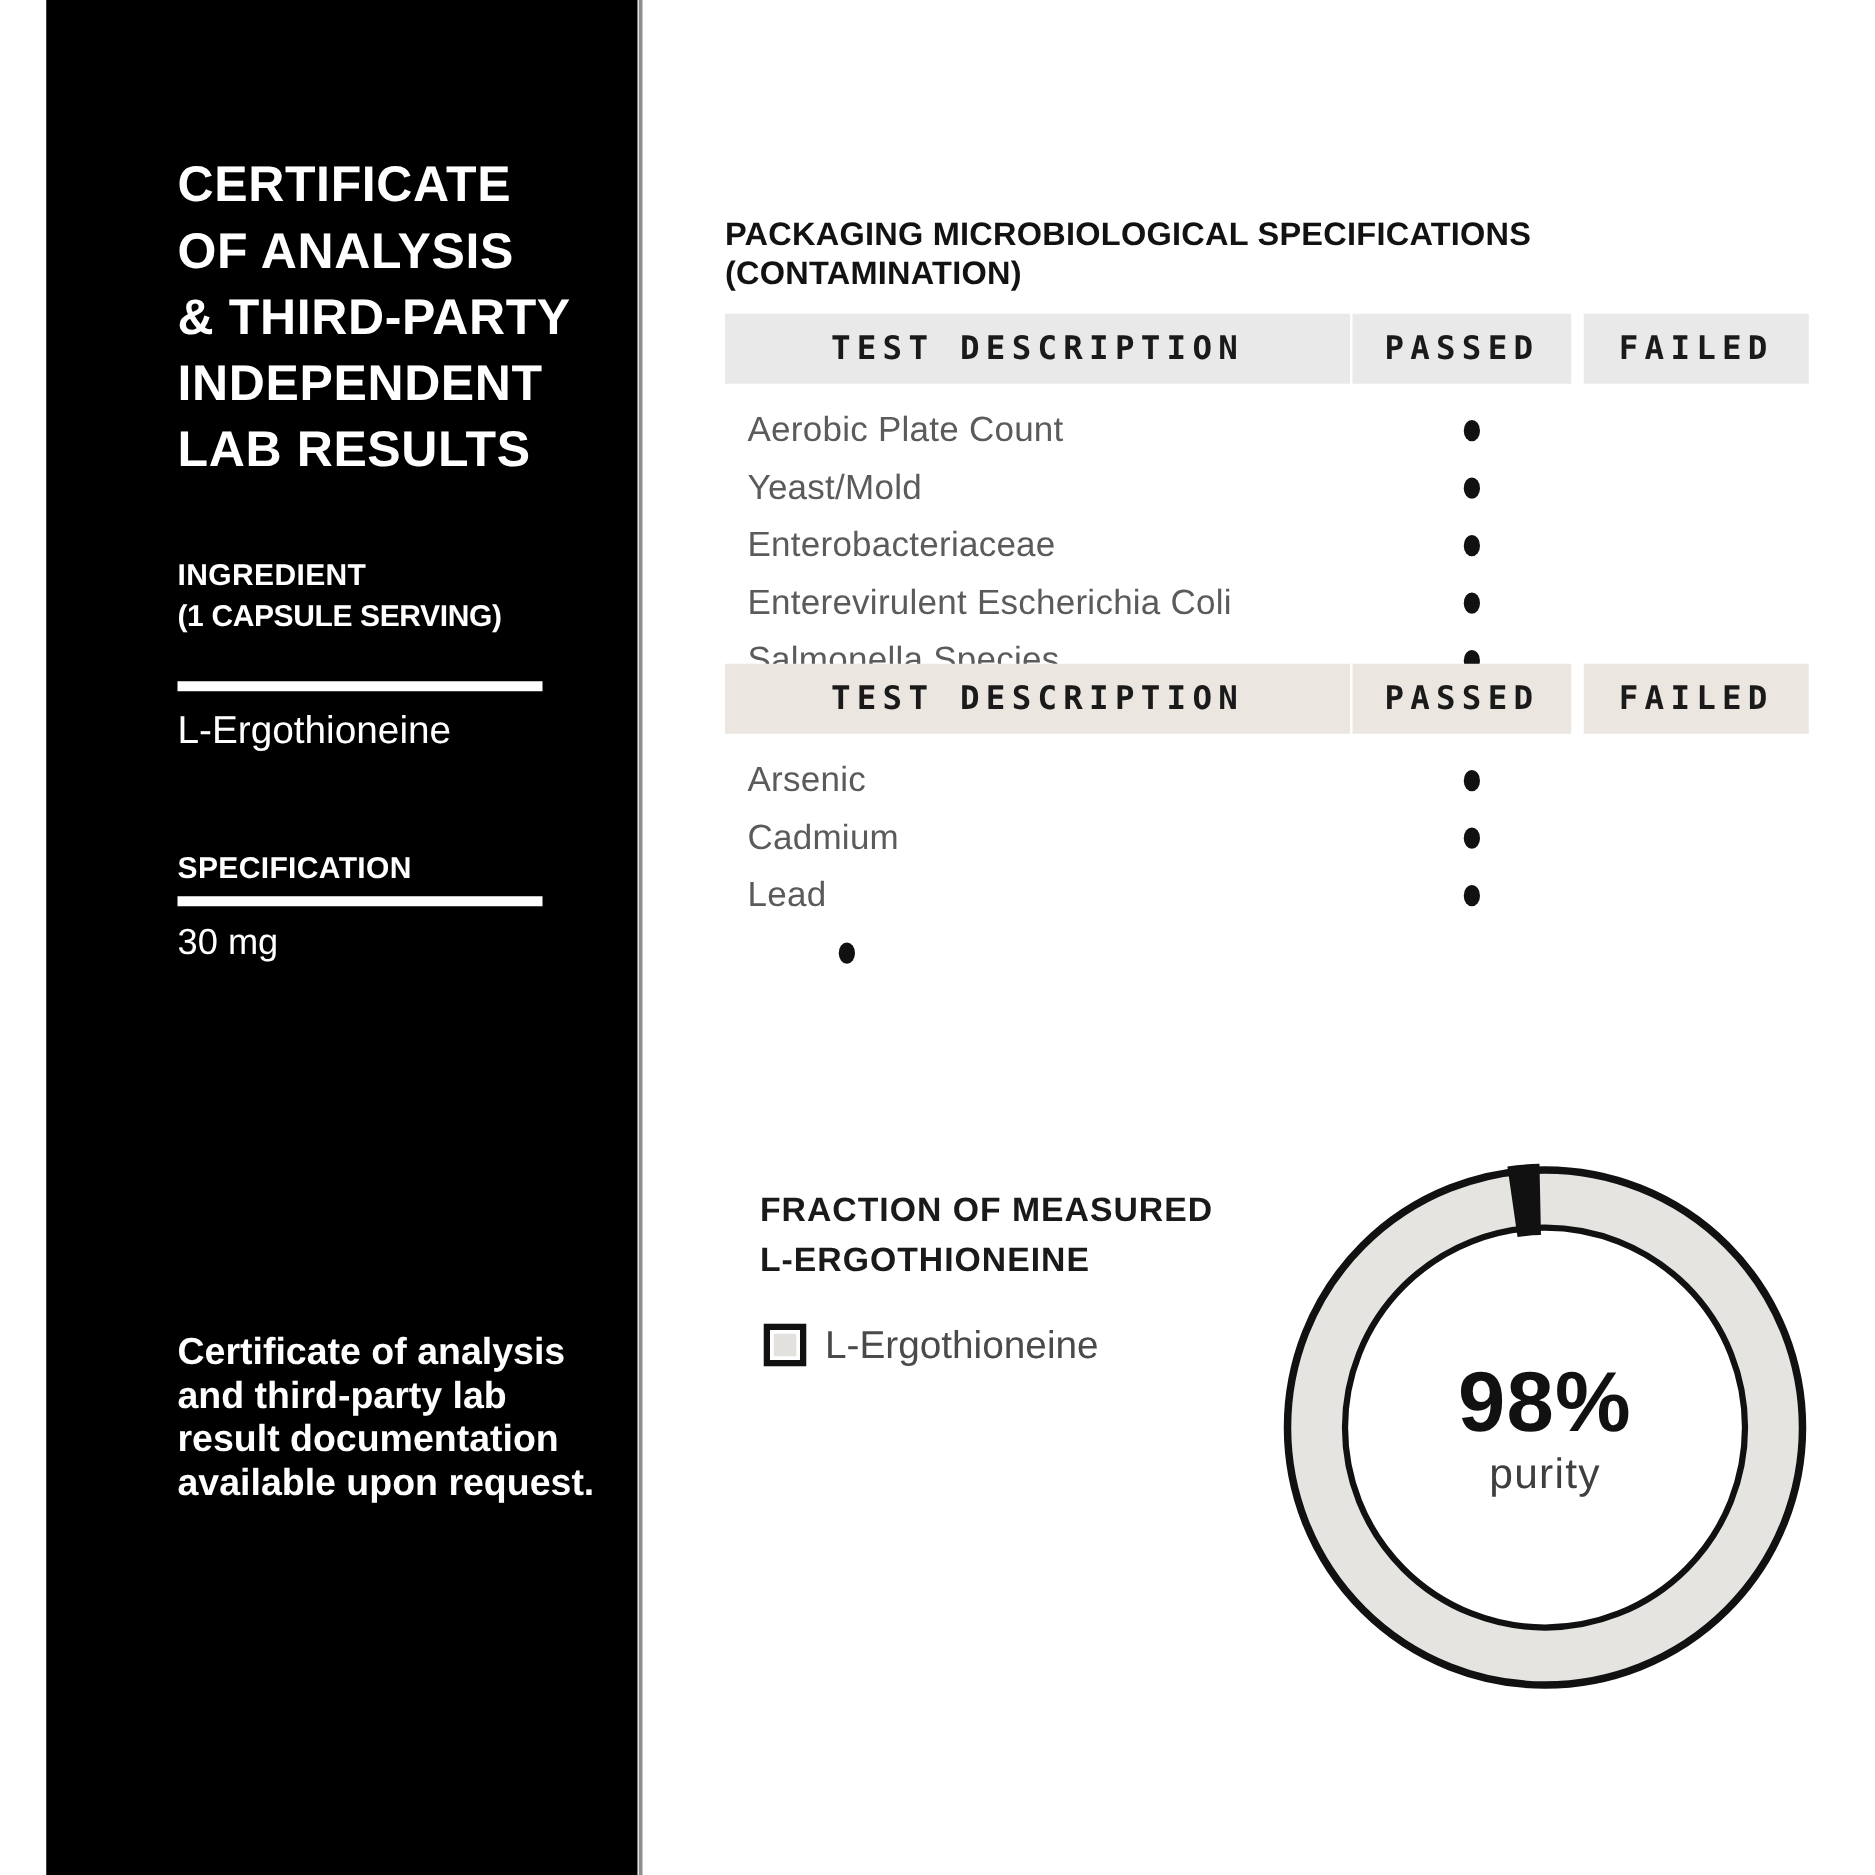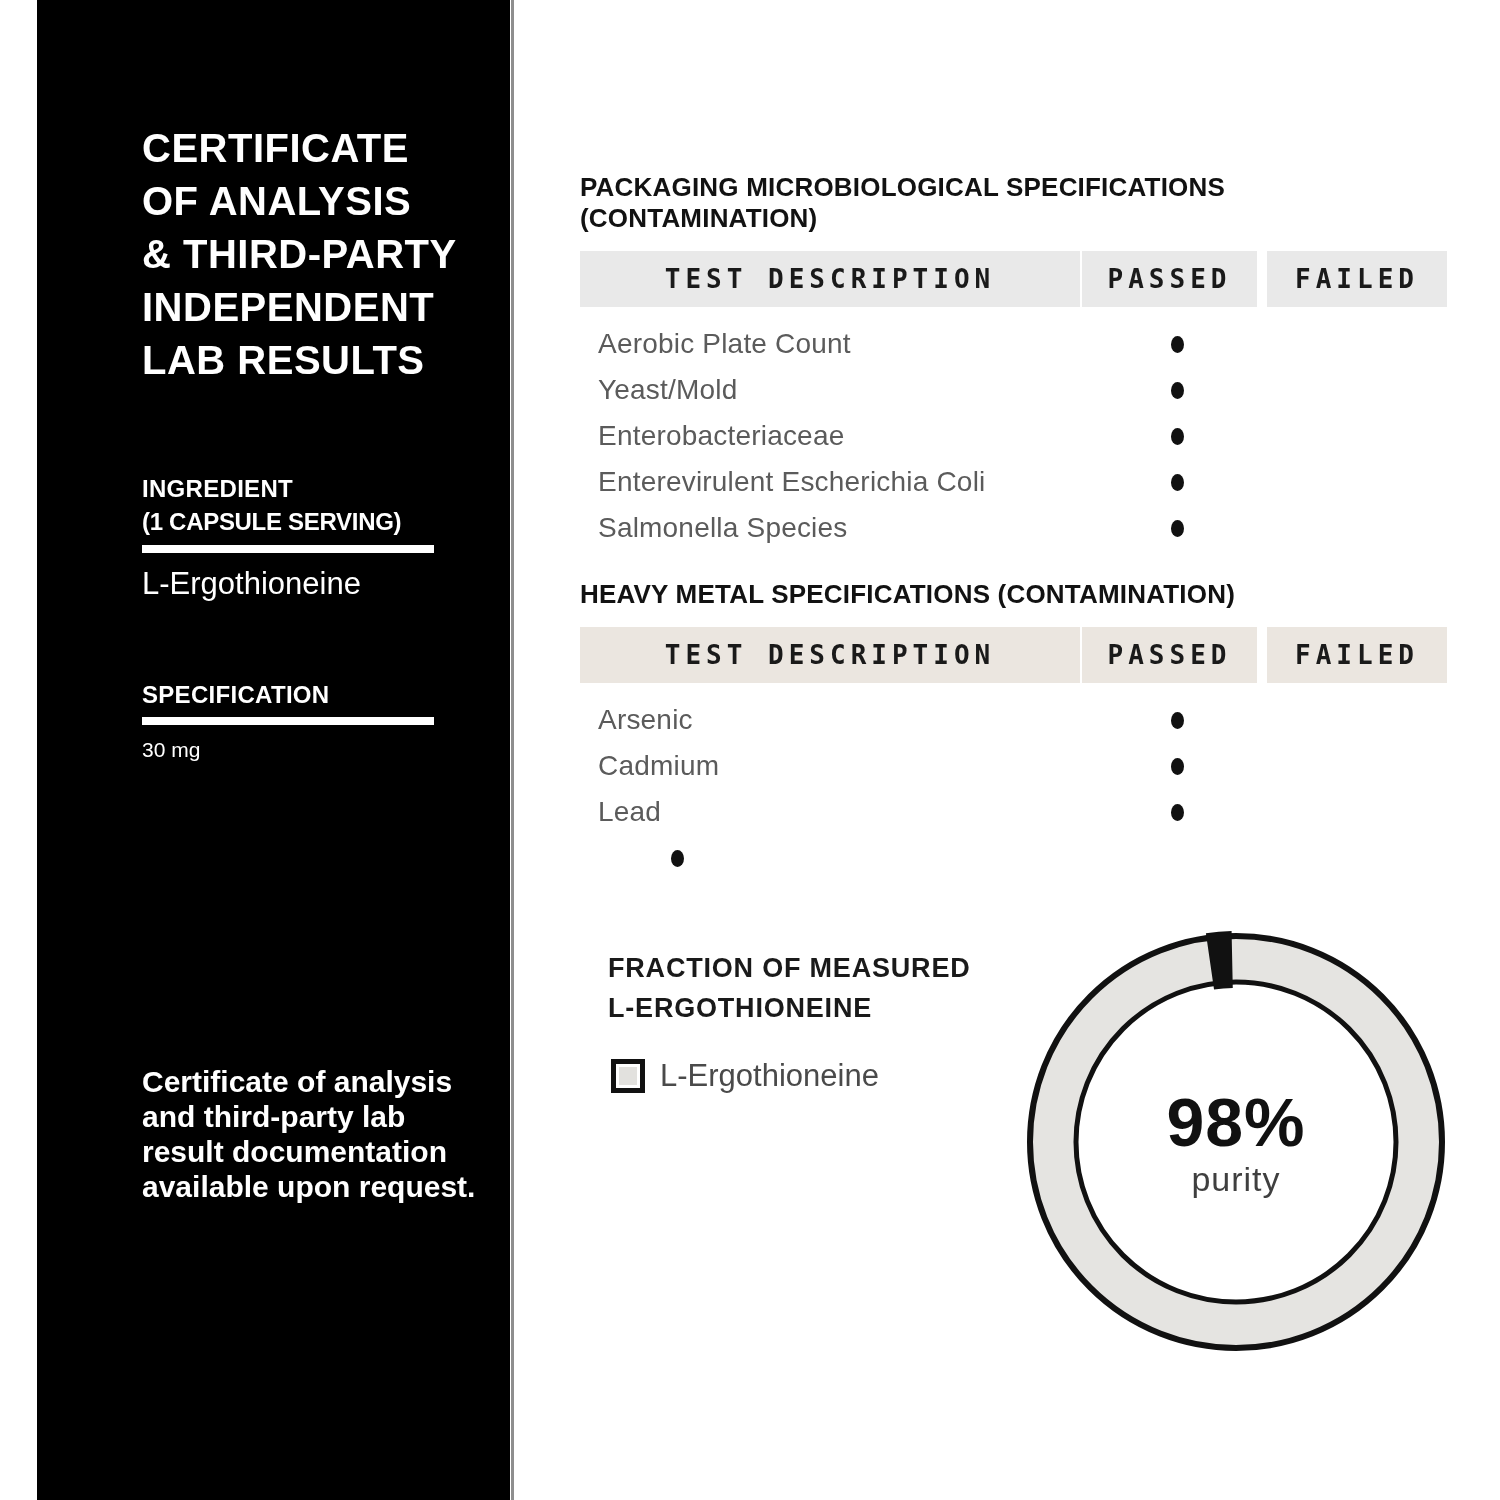--- a/index.html
+++ b/index.html
@@ -60,30 +60,30 @@
   <div class="panel-divider"></div>
 
   <div class="sb-heading">
     <div>CERTIFICATE</div>
     <div>OF ANALYSIS</div>
     <div>&amp; THIRD-PARTY</div>
     <div>INDEPENDENT</div>
     <div>LAB RESULTS</div>
   </div>
 
-  <div class="sb-label" style="top:472px;">
+  <div class="sb-label" style="top:444px;">
     <div>INGREDIENT</div>
     <div style="letter-spacing:-0.3px;">(1 CAPSULE SERVING)</div>
   </div>
   <div class="sb-rule" style="top:545px;"></div>
   <div class="sb-value" style="top:566px;font-size:31px;">L-Ergothioneine</div>
 
   <div class="sb-label" style="top:678px;">SPECIFICATION</div>
   <div class="sb-rule" style="top:717px;"></div>
-  <div class="sb-value" style="top:738px;font-size:21px;">30 mg</div>
+  <div class="sb-value" style="top:738px;font-size:29px;">30 mg</div>
 
   <div class="sb-footnote">Certificate of analysis and third-party lab result documentation available upon request.</div>
 
   <div class="tbl tbl1" style="top:124px;">
     <div class="tbl-title">PACKAGING MICROBIOLOGICAL SPECIFICATIONS (CONTAMINATION)</div>
     <div class="tbl-head">
       <div class="hcell hc-desc">TEST DESCRIPTION</div>
       <div class="hcell hc-passed">PASSED</div>
       <div class="hcell hc-failed">FAILED</div>
     </div>
@@ -130,21 +130,20 @@
             <span class="dot"></span>
           </div>
         <div class="c-dot failed">
             <span class="dot" style="visibility: hidden;"></span>
           </div>
       </div>
     </div>
   </div>
 
   <div class="tbl tbl2" style="top:531px;">
-    <div class="tbl-title">HEAVY METAL SPECIFICATIONS (CONTAMINATION)</div>
     <div class="tbl-head">
       <div class="hcell hc-desc">TEST DESCRIPTION</div>
       <div class="hcell hc-passed">PASSED</div>
       <div class="hcell hc-failed">FAILED</div>
     </div>
     <div class="tbl-rows">
       <div class="trow">
         <div class="c-desc">Arsenic</div>
         <div class="c-dot">
             <span class="dot"></span>

